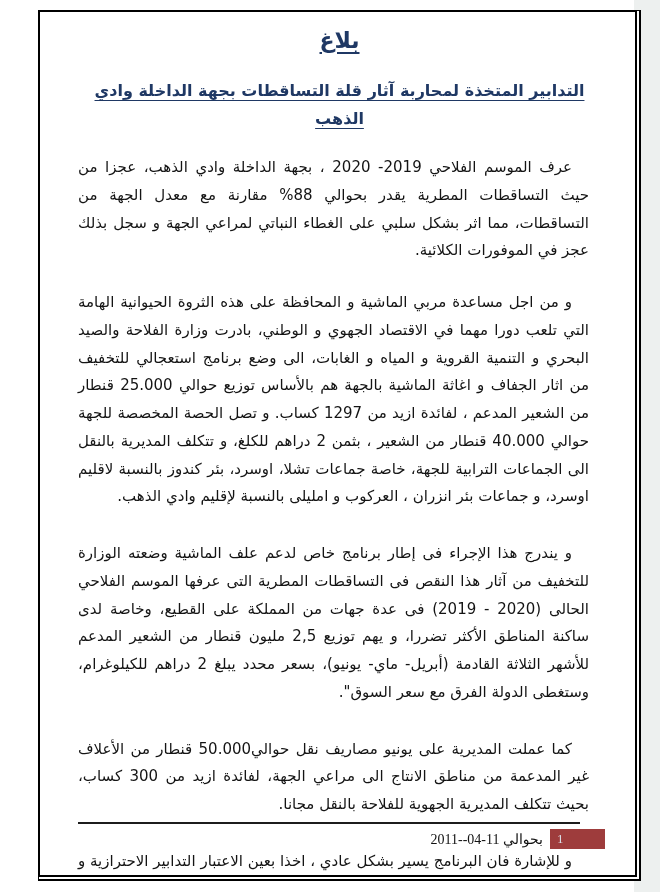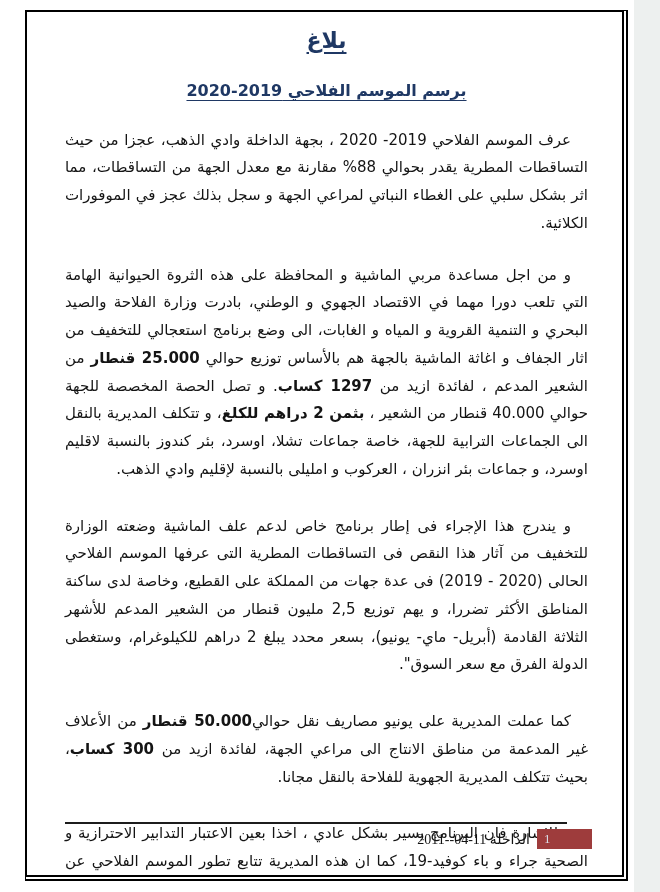--- a/index.html
+++ b/index.html
@@ -9,21 +9,21 @@
     position:relative;
     overflow:hidden;
     font-family:"DejaVu Sans",sans-serif;
   }
   .right-gutter{
     position:absolute;top:0;right:0;
     width:26px;height:892px;
     background:#edf0ef;
   }
   .page{
-    position:absolute;left:25px;top:10px;
+    position:absolute;left:38px;top:10px;
     width:603px;height:871px;
     box-sizing:border-box;
     background:#ffffff;
     border-top:2px solid #000;
     border-left:2px solid #000;
     border-right:6px double #000;
     border-bottom:6px double #000;
     overflow:hidden;
   }
   .content{
@@ -53,24 +53,24 @@
   .body-text{
     margin-top:22px;
     color:#141414;
   }
   .para{
     direction:rtl;
     text-align:justify;
     font-size:15px;
     line-height:1.85;
     text-indent:17px;
-    margin:0 0 24px 0;
+    margin:0 12px 24px 0;
   }
   .para.gap-lg{margin-bottom:29px;}
-  .bold{font-weight:bold;}
+  .bold{font-weight:normal;}
   .page-footer{
     position:absolute;
     left:38px;right:30px;
     bottom:26px;
   }
   .footer-rule{
     height:0;
     border-top:2px solid #1c1c1c;
     margin-right:25px;
   }
@@ -103,34 +103,34 @@
 <body>
 
 <div class="right-gutter"></div>
 
 <div class="page">
   <div class="content">
 
     <div class="doc-title">بلاغ</div>
 
     <div class="doc-subtitle">
-      <div><span>برسم الموسم الفلاحي </span><span dir="ltr">2020-2019</span></div>
+      <div><span>التدابير المتخذة لمحاربة آثار قلة التساقطات بجهة الداخلة وادي الذهب</span></div>
     </div>
 
     <div class="body-text">
       <p class="para"><span>عرف الموسم الفلاحي 2019- 2020 ، بجهة الداخلة وادي الذهب، عجزا من حيث التساقطات المطرية يقدر بحوالي 88% مقارنة مع معدل الجهة من التساقطات، مما اثر بشكل سلبي على الغطاء النباتي لمراعي الجهة و سجل بذلك عجز في الموفورات الكلائية.</span></p>
       <p class="para gap-lg"><span>و من اجل مساعدة مربي الماشية و المحافظة على هذه الثروة الحيوانية الهامة التي تلعب دورا مهما في الاقتصاد الجهوي و الوطني، بادرت وزارة الفلاحة والصيد البحري و التنمية القروية و المياه و الغابات، الى وضع برنامج استعجالي للتخفيف من اثار الجفاف و اغاثة الماشية بالجهة هم بالأساس توزيع حوالي </span><span class="bold">25.000 قنطار</span><span> من الشعير المدعم ، لفائدة ازيد من </span><span class="bold">1297 كساب</span><span>. و تصل الحصة المخصصة للجهة حوالي 40.000 قنطار من الشعير ، </span><span class="bold">بثمن 2 دراهم للكلغ</span><span>، و تتكلف المديرية بالنقل الى الجماعات الترابية للجهة، خاصة جماعات تشلا، اوسرد، بئر كندوز بالنسبة لاقليم اوسرد، و جماعات بئر انزران ، العركوب و امليلى بالنسبة لإقليم وادي الذهب.</span></p>
       <p class="para gap-lg"><span>و يندرج هذا الإجراء فى إطار برنامج خاص لدعم علف الماشية وضعته الوزارة للتخفيف من آثار هذا النقص فى التساقطات المطرية التى عرفها الموسم الفلاحي الحالى </span><span dir="ltr">(2019 - 2020)</span><span> فى عدة جهات من المملكة على القطيع، وخاصة لدى ساكنة المناطق الأكثر تضررا، و يهم توزيع 2,5 مليون قنطار من الشعير المدعم للأشهر الثلاثة القادمة (أبريل- ماي- يونيو)، بسعر محدد يبلغ 2 دراهم للكيلوغرام، وستغطى الدولة الفرق مع سعر السوق".</span></p>
       <p class="para gap-lg"><span>كما عملت المديرية على يونيو مصاريف نقل حوالي</span><span class="bold">50.000 قنطار</span><span> من الأعلاف غير المدعمة من مناطق الانتاج الى مراعي الجهة، لفائدة ازيد من </span><span class="bold">300 كساب</span><span>، بحيث تتكلف المديرية الجهوية للفلاحة بالنقل مجانا.</span></p>
       <p class="para"><span>و للإشارة فان البرنامج يسير بشكل عادي ، اخذا بعين الاعتبار التدابير الاحترازية و الصحية جراء و باء كوفيد-19، كما ان هذه المديرية تتابع تطور الموسم الفلاحي عن كثب، من خلال المؤشرات اليومية للوضعية من أجل اتخاذ أي إجراءات تكميلية محتملة.</span></p>
     </div>
   </div>
 
   <div class="page-footer">
     <div class="footer-rule"></div>
     <div class="footer-line">
       <div class="page-number-box">
         <span>1</span>
       </div>
-      <div class="footer-text"><span>الداخلة </span><span dir="ltr">2011--04-11</span></div>
+      <div class="footer-text"><span>بحوالي </span><span dir="ltr">2011--04-11</span></div>
     </div>
   </div>
 </div>
 
 </body></html>

